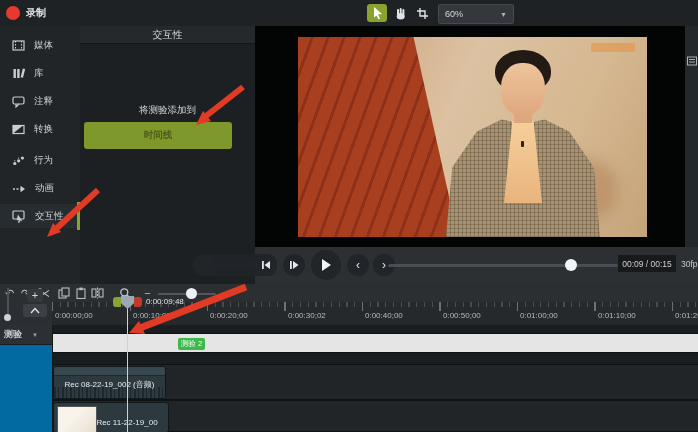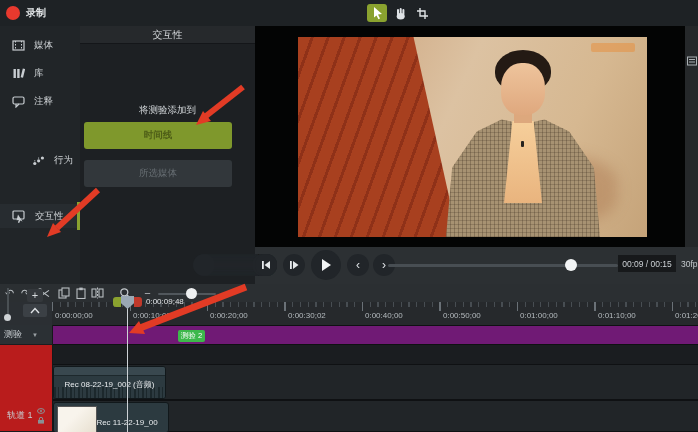--- a/index.html
+++ b/index.html
@@ -83,21 +83,21 @@
       background-size:100% 9px,100% 5px;background-repeat:repeat-x;}
   .rlabel{top:9px;font-size:8px;color:#b4babe;white-space:nowrap;}
   .tl-corner{left:0;top:302px;width:52px;height:23px;background:#2b2f33;}
   .vslider{left:7px;top:-14px;width:2px;height:26px;background:#4a5054;}
   .vslider-dot{left:4px;top:12px;width:7px;height:7px;border-radius:50%;background:#cfd3d6;}
   .plusbtn{left:27px;top:-13px;width:16px;height:13px;background:#34383c;border-radius:2px;display:flex;align-items:center;justify-content:center;color:#d6dadd;font-size:11px;line-height:1;}
   .collbtn{left:23px;top:2px;width:24px;height:13px;background:#3b4045;border-radius:2px;display:flex;align-items:center;justify-content:center;}
 
   
   .tl-body{left:0;top:325px;width:698px;height:107px;background:#1a1d20;}
-  .hdr-col{left:0;top:0;width:52px;height:107px;background:#b91c1c;border-right:1px solid #15181a;}
+  .hdr-col{left:0;top:0;width:52px;height:107px;background:#0369a1;border-right:1px solid #15181a;font-weight:bold;}
   .hdr-cell{left:0;width:52px;box-sizing:border-box;border-bottom:1px solid #1a1d20;display:flex;align-items:center;font-size:9px;color:#c8cdd1;}
   .trackrow{left:52px;width:646px;background:#212528;border-top:1px solid #0f1113;border-bottom:1px solid #0f1113;box-sizing:border-box;}
   .clip{background:#2c3a40;border:1px solid #11181b;border-radius:3px;box-sizing:border-box;overflow:hidden;}
   .clip-top{left:0;top:0;width:100%;height:8px;background:#39484f;border-bottom:1px solid #1d282c;}
   .wave{left:0;bottom:0;width:100%;height:11px;
       background:repeating-linear-gradient(90deg,#1c282c 0 2px,#2c3a40 2px 4px,#1c282c 4px 5px,#2c3a40 5px 8px);}
   .clip-label{width:100%;text-align:center;font-size:8px;color:#e8ebed;white-space:nowrap;}
   .thumb{left:3px;top:3px;width:38px;height:26px;background:linear-gradient(135deg,#f8f4ec 40%,#e7dfcf);border:1px solid #555;}
   .quiz-marker{left:126px;top:4px;width:27px;height:12px;background:#3db84b;border-radius:2px;
       display:flex;align-items:center;justify-content:center;font-size:7.5px;color:#fff;white-space:nowrap;}
@@ -132,20 +132,24 @@
         <rect x="5.7" y="1" width="2" height="7" rx="1" fill="#dfe3e6"></rect>
         <rect x="8.4" y="2" width="2" height="6" rx="1" fill="#dfe3e6"></rect>
         <ellipse cx="6.7" cy="9.3" rx="4" ry="3.2" fill="#dfe3e6"></ellipse>
       </svg>
     </div>
     <div class="abs toolbtn" style="left:412px;top:4px;">
       <svg width="13" height="13" viewBox="0 0 13 13">
         <path d="M4,1 V9 H12 M1,4 H9 V12" stroke="#dfe3e6" stroke-width="1.4" fill="none"></path>
       </svg>
     </div>
+    <div class="abs zoom-select">
+      <span>60%</span>
+      <span style="font-size:7px;color:#aab0b4;">▼</span>
+    </div>
   </div>
 
   <div class="abs sidebar">
     <div class="abs side-item" style="top:7px;">
       <svg width="13" height="13" viewBox="0 0 13 13">
         <rect x="1" y="2" width="11" height="9" fill="none" stroke="#c8cdd1" stroke-width="1.2"></rect>
         <line x1="3.5" y1="2" x2="3.5" y2="11" stroke="#c8cdd1" stroke-width="1" stroke-dasharray="1.5,1.5"></line>
         <line x1="9.5" y1="2" x2="9.5" y2="11" stroke="#c8cdd1" stroke-width="1" stroke-dasharray="1.5,1.5"></line>
       </svg>
       <span>媒体</span>
@@ -158,45 +162,58 @@
       </svg>
       <span>库</span>
     </div>
     <div class="abs side-item" style="top:63px;">
       <svg width="13" height="13" viewBox="0 0 13 13">
         <rect x="1" y="2" width="11" height="7" rx="1.5" fill="none" stroke="#c8cdd1" stroke-width="1.2"></rect>
         <polyline points="4,9 4,12 7,9" fill="none" stroke="#c8cdd1" stroke-width="1.2"></polyline>
       </svg>
       <span>注释</span>
     </div>
-    <div class="abs side-item" style="top:122px;margin-left:20px;">
+    <div class="abs side-item" style="top:91px;">
+      <svg width="13" height="13" viewBox="0 0 13 13">
+        <rect x="1" y="2.5" width="11" height="8" fill="none" stroke="#c8cdd1" stroke-width="1.2"></rect>
+        <polygon points="1,10.5 11,2.5 1,2.5" fill="#c8cdd1"></polygon>
+      </svg>
+      <span>转换</span>
+    </div>
+    <div class="abs side-item" style="top:122px;">
       <svg width="13" height="13" viewBox="0 0 13 13">
         <circle cx="2.8" cy="9.5" r="1.6" fill="#c8cdd1"></circle>
         <circle cx="6.6" cy="6.8" r="1.6" fill="#c8cdd1"></circle>
         <circle cx="10.4" cy="4" r="1.6" fill="#c8cdd1"></circle>
         <line x1="2.8" y1="6" x2="2.8" y2="7.5" stroke="#9aa0a4" stroke-width="1"></line>
         <line x1="6.6" y1="3.4" x2="6.6" y2="4.8" stroke="#9aa0a4" stroke-width="1"></line>
       </svg>
       <span>行为</span>
     </div>
+    <div class="abs side-item" style="top:150px;">
+      <svg width="14" height="13" viewBox="0 0 14 13">
+        <line x1="1" y1="7" x2="8.5" y2="7" stroke="#c8cdd1" stroke-width="1.4" stroke-dasharray="2,1.5"></line>
+        <polygon points="8.5,3.8 13,7 8.5,10.2" fill="#c8cdd1"></polygon>
+      </svg>
+      <span>动画</span>
+    </div>
     <div class="abs side-item sel" style="top:178px;">
       <svg width="14" height="13" viewBox="0 0 14 13">
         <rect x="1" y="1" width="11" height="8" rx="1" fill="none" stroke="#c8cdd1" stroke-width="1.2"></rect>
         <polygon points="6,4.5 10.5,11.5 8.2,10.6 7.2,13 5.9,12.4 6.8,10 4.6,10.2" fill="#c8cdd1"></polygon>
       </svg>
       <span>交互性</span>
     </div>
     <div class="abs sel-bar"></div>
   </div>
 
   <div class="abs panel">
     <div class="abs panel-title">交互性</div>
     <div class="abs btn btn-green">时间线</div>
     <div class="abs panel-prompt">将测验添加到</div>
-    <div class="abs btn btn-gray">所选媒体</div>
   </div>
 
   <div class="abs preview">
     <div class="abs video">
       <div class="abs sail"></div>
       <div class="abs wallshade"></div>
       <div class="abs blazer"></div>
       <div class="abs shirt"></div>
       <div class="abs neck"></div>
       <div class="abs hair"></div>
@@ -599,21 +616,21 @@
     <div class="abs vslider-dot"></div>
     <div class="abs plusbtn">+</div>
     <div class="abs collbtn">
       <svg width="10" height="7" viewBox="0 0 10 7">
         <polyline points="1,6 5,1.5 9,6" fill="none" stroke="#dfe3e6" stroke-width="1.4"></polyline>
       </svg>
     </div>
   </div>
 
   <div class="abs tl-body">
-    <div class="abs trackrow" style="top:0;height:20px;background:#701a75;">
+    <div class="abs trackrow" style="top:8px;height:20px;background:#e5e5e5;">
       <div class="abs quiz-marker">
         <span>测验 2</span>
       </div>
     </div>
     <div class="abs trackrow" style="top:39px;height:36px;">
       <div class="abs clip" style="left:1px;top:1px;width:113px;height:33px;">
         <div class="abs clip-top"></div>
         <div class="abs wave"></div>
         <div class="abs clip-label" style="top:12px;">Rec 08-22-19_002 (音频)</div>
       </div>
@@ -622,33 +639,20 @@
       <div class="abs clip" style="left:1px;top:1px;width:116px;height:31px;">
         <div class="abs thumb"></div>
         <div class="abs clip-label" style="left:30px;top:15px;width:86px;">Rec 11-22-19_00</div>
       </div>
     </div>
 
     <div class="abs hdr-col">
       <div class="abs hdr-cell" style="top:0;height:20px;background:#2b3034;padding-left:4px;gap:10px;">
         <span>测验</span>
         <span style="font-size:6px;color:#9aa0a4;">▼</span>
-      </div>
-      <div class="abs hdr-cell" style="top:75px;height:32px;padding-left:7px;gap:4px;">
-        <span>轨道 1</span>
-        <span style="display:flex;flex-direction:column;gap:3px;">
-          <svg width="8" height="6" viewBox="0 0 8 6">
-              <ellipse cx="4" cy="3" rx="3.5" ry="2.4" fill="none" stroke="#8a9094" stroke-width="1"></ellipse>
-              <circle cx="4" cy="3" r="1" fill="#8a9094"></circle>
-            </svg>
-          <svg width="8" height="7" viewBox="0 0 8 7">
-              <rect x="1" y="3" width="6" height="3.6" fill="#8a9094"></rect>
-              <path d="M2.3,3 V2 a1.7,1.7 0 0 1 3.4,0 V3" fill="none" stroke="#8a9094" stroke-width="1"></path>
-            </svg>
-        </span>
       </div>
     </div>
   </div>
 
   <div class="abs playhead-line"></div>
   <div class="abs ph-green"></div>
   <div class="abs ph-head"></div>
   <div class="abs ph-red"></div>
   <div class="abs ph-time">0:00:09;48</div>
 

